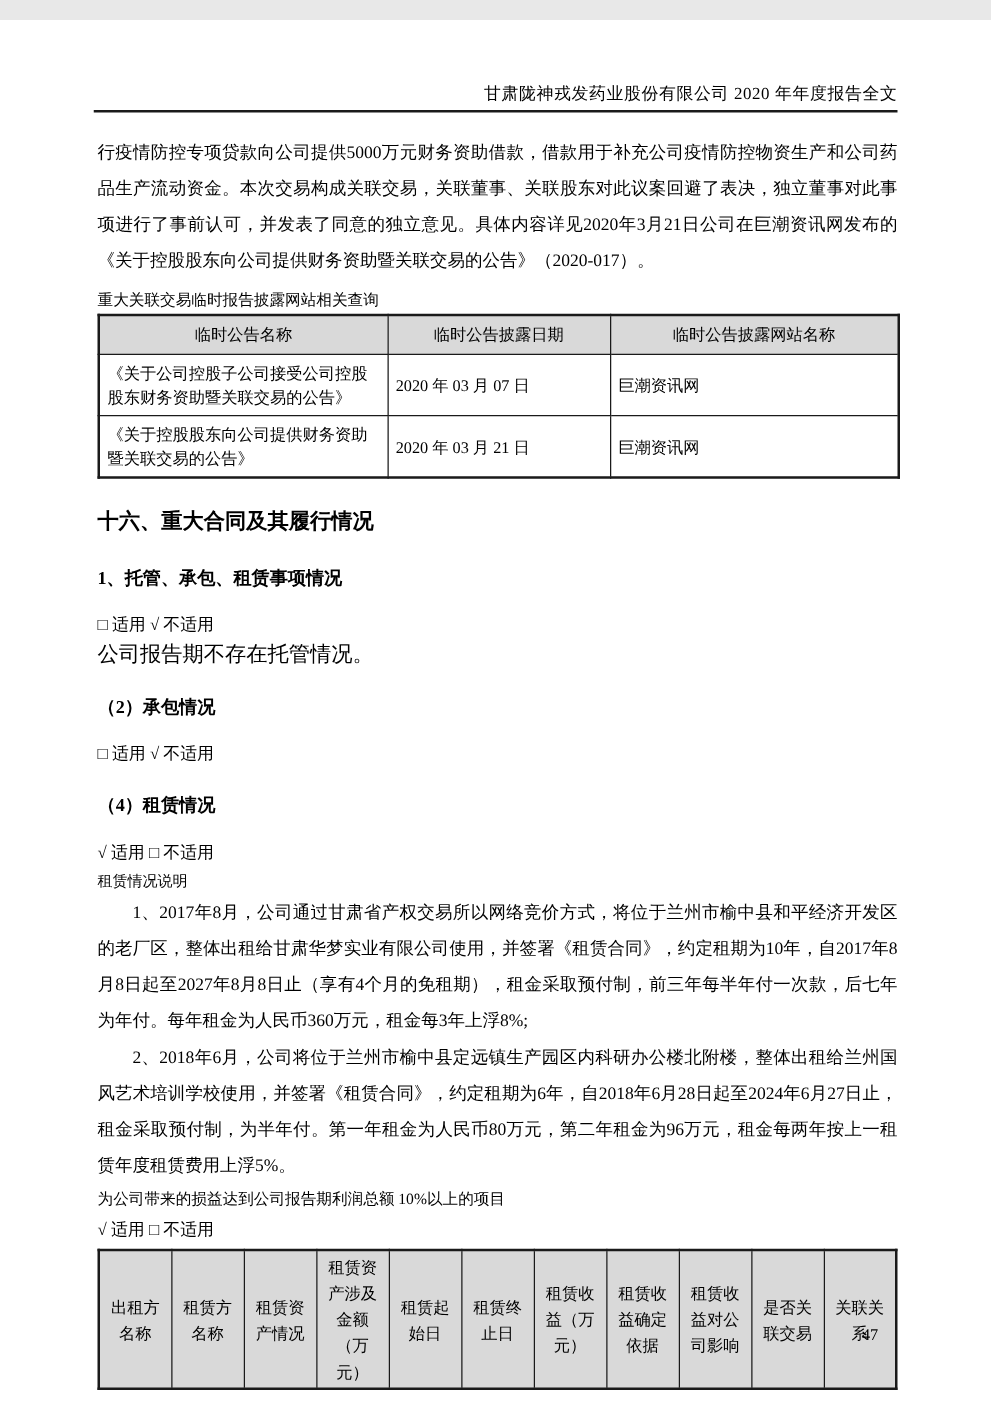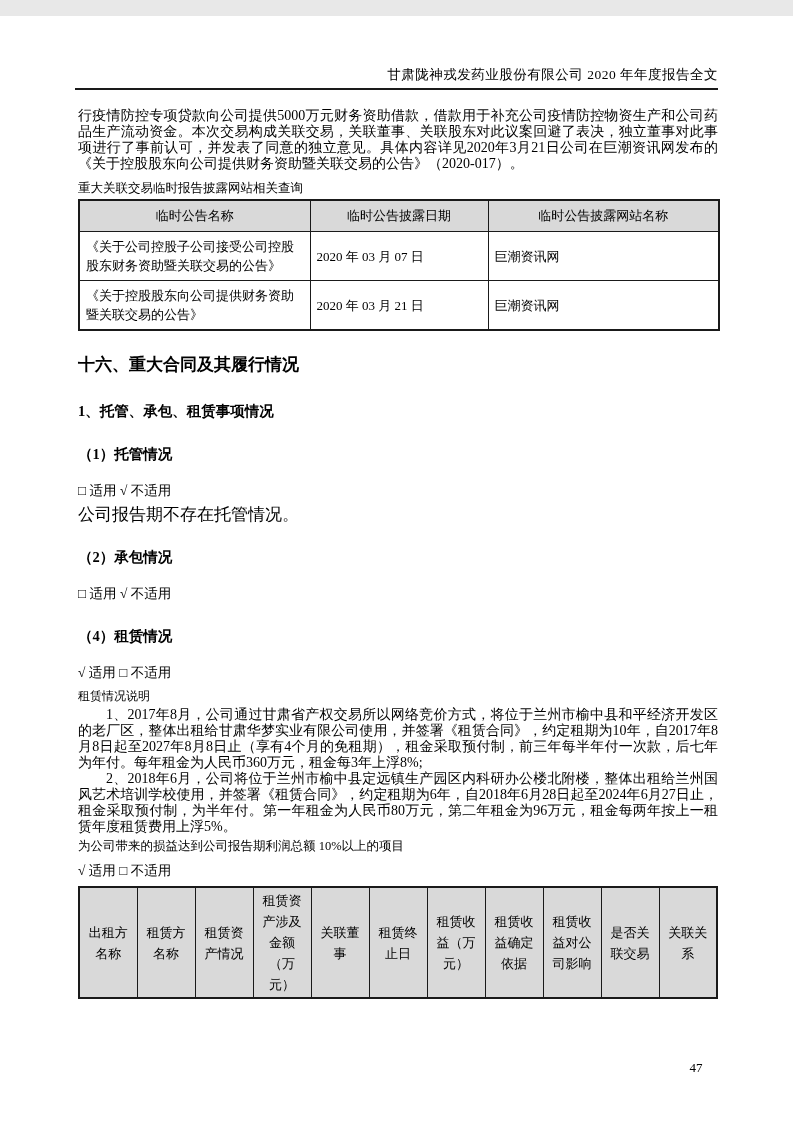--- a/index.html
+++ b/index.html
@@ -16,21 +16,21 @@
   .running-head{
     position:absolute;top:50px;left:75px;width:643px;
     text-align:right;font-size:13.5px;letter-spacing:0.5px;
   }
   .head-rule{
     position:absolute;top:72px;left:75px;width:643px;
     border-bottom:2px solid #1a1a1a;
   }
   .content{position:absolute;top:92px;left:78px;width:640px;}
   .para{
-    font-size:14px;line-height:16px;text-align:justify;
+    font-size:14px;line-height:29px;text-align:justify;
     margin:0;word-break:break-all;
   }
   .para.indent{text-indent:2em;}
   .small-label{font-size:12.5px;line-height:17px;margin-top:8px;}
   table{border-collapse:collapse;table-layout:fixed;width:640px;}
   .tbl1{margin-top:2px;}
   .tbl1 th,.tbl1 td{
     border:1px solid #1a1a1a;font-weight:normal;font-size:13px;
     word-break:break-all;
   }
@@ -94,21 +94,20 @@
         <td>2020 年 03 月 21 日</td>
         <td>巨潮资讯网</td>
       </tr>
     </tbody>
       </table>
 
     <div class="h-major">十六、重大合同及其履行情况</div>
 
     <div class="h-sub">1、托管、承包、租赁事项情况</div>
 
-    <div class="h-item">（1）托管情况</div>
     <div class="check-line">□ 适用 √ 不适用</div>
     <div class="note-line">公司报告期不存在托管情况。</div>
 
     <div class="h-item">（2）承包情况</div>
     <div class="check-line">□ 适用 √ 不适用</div>
 
     <div class="h-item">（4）租赁情况</div>
     <div class="check-line">√ 适用 □ 不适用</div>
     <div class="lease-label">租赁情况说明</div>
 
@@ -118,21 +117,21 @@
     <div class="profit-note">为公司带来的损益达到公司报告期利润总额 10%以上的项目</div>
     <div class="check-line tight">√ 适用 □ 不适用</div>
 
     <table class="tbl2">
       <tbody>
           <tr>
         <th>出租方名称</th>
         <th>租赁方名称</th>
         <th>租赁资产情况</th>
         <th>租赁资产涉及金额（万元）</th>
-        <th>关联董事</th>
+        <th>租赁起始日</th>
         <th>租赁终止日</th>
         <th>租赁收益（万元）</th>
         <th>租赁收益确定依据</th>
         <th>租赁收益对公司影响</th>
         <th>是否关联交易</th>
         <th>关联关系</th>
       </tr>
     </tbody>
       </table>
 

